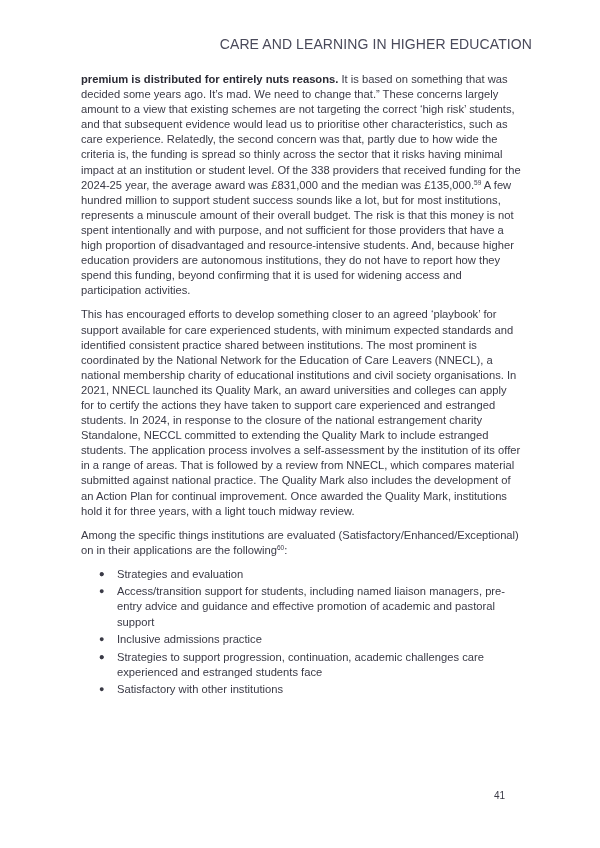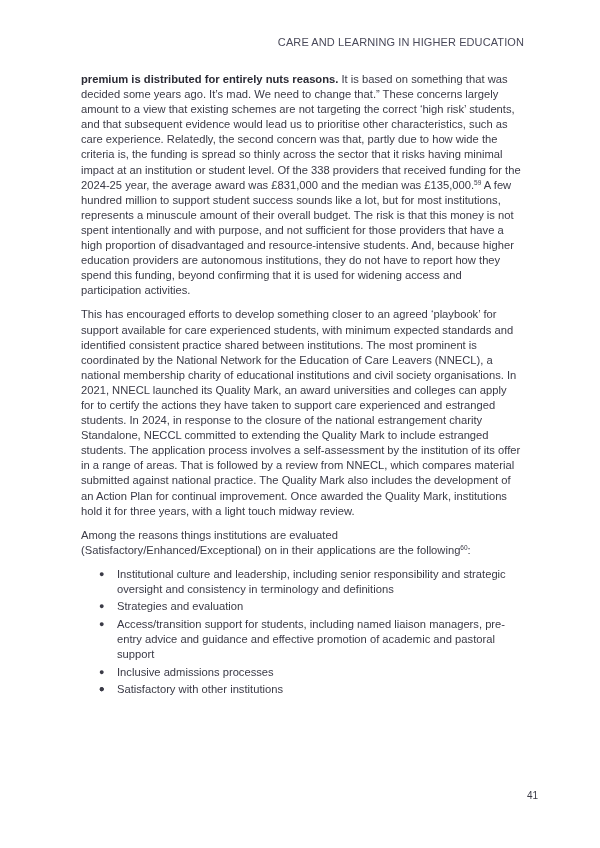--- a/index.html
+++ b/index.html
@@ -1,46 +1,46 @@
 <!DOCTYPE html>
 <html><head>
 <meta charset="utf-8">
 <style>
   html, body { margin: 0; padding: 0; background: #ffffff; }
   body { width: 600px; height: 848px; position: relative; overflow: hidden;
          font-family: "Liberation Sans", sans-serif; color: #3a3a46; }
-  .running-header { position: absolute; top: 36px; right: 76px; font-size: 11px;
+  .running-header { position: absolute; top: 36px; right: 68px; font-size: 14px;
          letter-spacing: 0.1px; color: #4a4a5a; }
   .content { position: absolute; left: 81px; top: 72px; width: 440px;
          font-size: 11.2px; line-height: 15.1px; }
   p { margin: 0 0 9px 0; }
   strong { color: #2a2a34; }
   sup { font-size: 6.5px; line-height: 0; vertical-align: 4px; }
   ul { margin: 6px 0 0 0; padding: 0 0 0 36px; list-style: none; }
   li { position: relative; margin: 0 0 2.4px 0; }
   li .bullet { position: absolute; left: -18px; top: 0; font-size: 9px; }
-  .page-number { position: absolute; top: 790px; left: 527px; font-size: 10px; color: #3a3a46; }
+  .page-number { position: absolute; top: 790px; left: 494px; font-size: 10px; color: #3a3a46; }
 </style>
 </head>
 <body>
 
 <div class="running-header">CARE AND LEARNING IN HIGHER EDUCATION</div>
 
 <div class="content">
   <p>
     <strong>premium is distributed for entirely nuts reasons.</strong><span> It is based on something that was decided some years ago. It’s mad. We need to change that.” These concerns largely amount to a view that existing schemes are not targeting the correct ‘high risk’ students, and that subsequent evidence would lead us to prioritise other characteristics, such as care experience. Relatedly, the second concern was that, partly due to how wide the criteria is, the funding is spread so thinly across the sector that it risks having minimal impact at an institution or student level. Of the 338 providers that received funding for the 2024-25 year, the average award was £831,000 and the median was £135,000.</span><sup>59</sup><span> A few hundred million to support student success sounds like a lot, but for most institutions, represents a minuscule amount of their overall budget. The risk is that this money is not spent intentionally and with purpose, and not sufficient for those providers that have a high proportion of disadvantaged and resource-intensive students. And, because higher education providers are autonomous institutions, they do not have to report how they spend this funding, beyond confirming that it is used for widening access and participation activities.</span>
   </p>
   <p>This has encouraged efforts to develop something closer to an agreed ‘playbook’ for support available for care experienced students, with minimum expected standards and identified consistent practice shared between institutions. The most prominent is coordinated by the National Network for the Education of Care Leavers (NNECL), a national membership charity of educational institutions and civil society organisations. In 2021, NNECL launched its Quality Mark, an award universities and colleges can apply for to certify the actions they have taken to support care experienced and estranged students. In 2024, in response to the closure of the national estrangement charity Standalone, NECCL committed to extending the Quality Mark to include estranged students. The application process involves a self-assessment by the institution of its offer in a range of areas. That is followed by a review from NNECL, which compares material submitted against national practice. The Quality Mark also includes the development of an Action Plan for continual improvement. Once awarded the Quality Mark, institutions hold it for three years, with a light touch midway review.</p>
   <p>
-    <span>Among the reasons things institutions are evaluated (Satisfactory/Enhanced/Exceptional) on in their applications are the following</span><sup>60</sup><span>:</span>
+    <span>Among the specific things institutions are evaluated (Satisfactory/Enhanced/Exceptional) on in their applications are the following</span><sup>60</sup><span>:</span>
   </p>
   <ul>
-    <li><span class="bullet">●</span><span>Institutional culture and leadership, including senior responsibility and strategic oversight and consistency in terminology and definitions</span></li>
+    <li><span class="bullet">●</span></li>
     <li><span class="bullet">●</span><span>Strategies and evaluation</span></li>
     <li><span class="bullet">●</span><span>Access/transition support for students, including named liaison managers, pre-entry advice and guidance and effective promotion of academic and pastoral support</span></li>
-    <li><span class="bullet">●</span><span>Inclusive admissions processes</span></li>
+    <li><span class="bullet">●</span><span>Inclusive admissions practice</span></li>
     <li><span class="bullet">●</span></li>
-    <li><span class="bullet">●</span></li>
+    <li><span class="bullet">●</span><span>Strategies to support progression, continuation, academic challenges care experienced and estranged students face</span></li>
     <li><span class="bullet">●</span><span>Satisfactory with other institutions</span></li>
   </ul>
 </div>
 
 <div class="page-number">41</div>
 
 </body></html>

